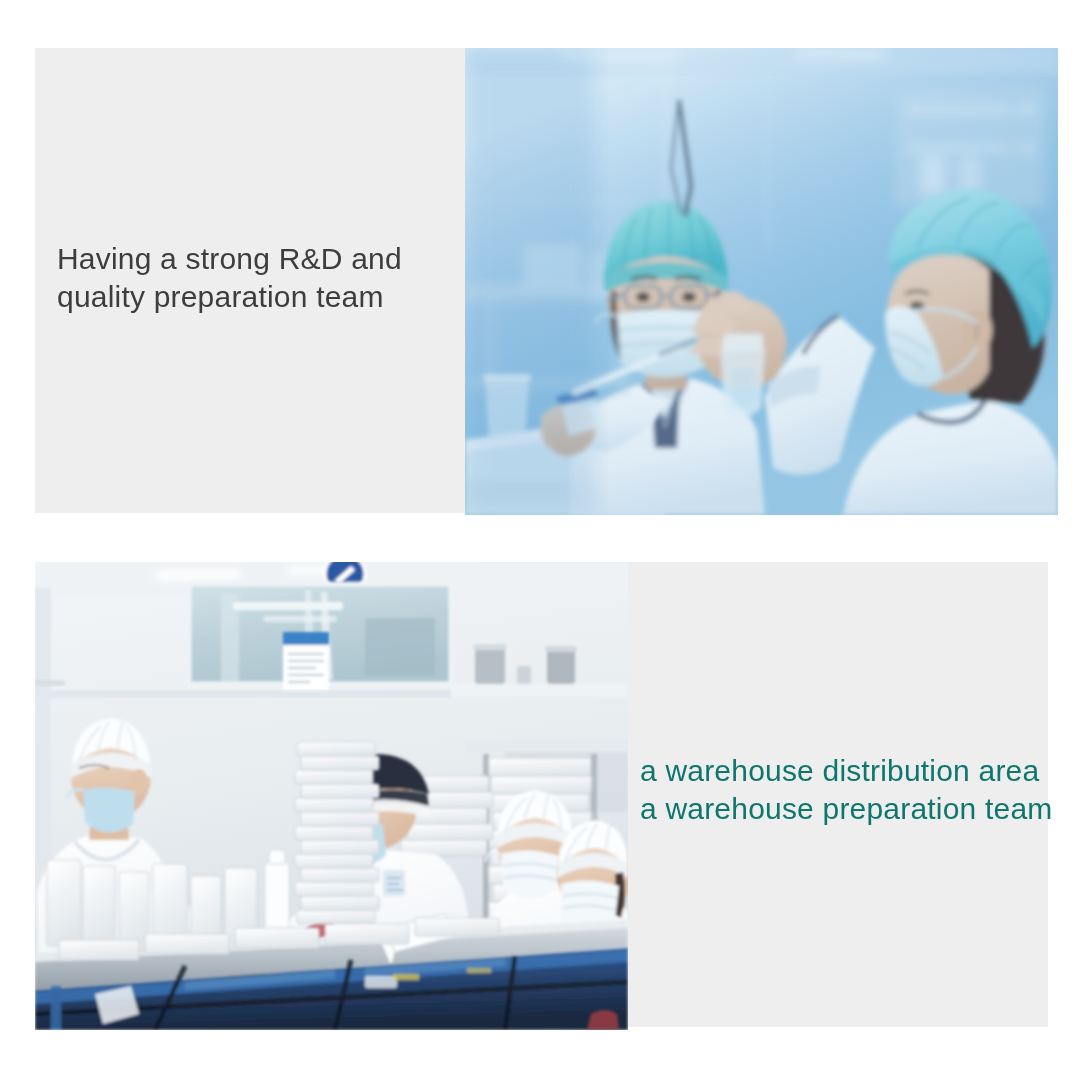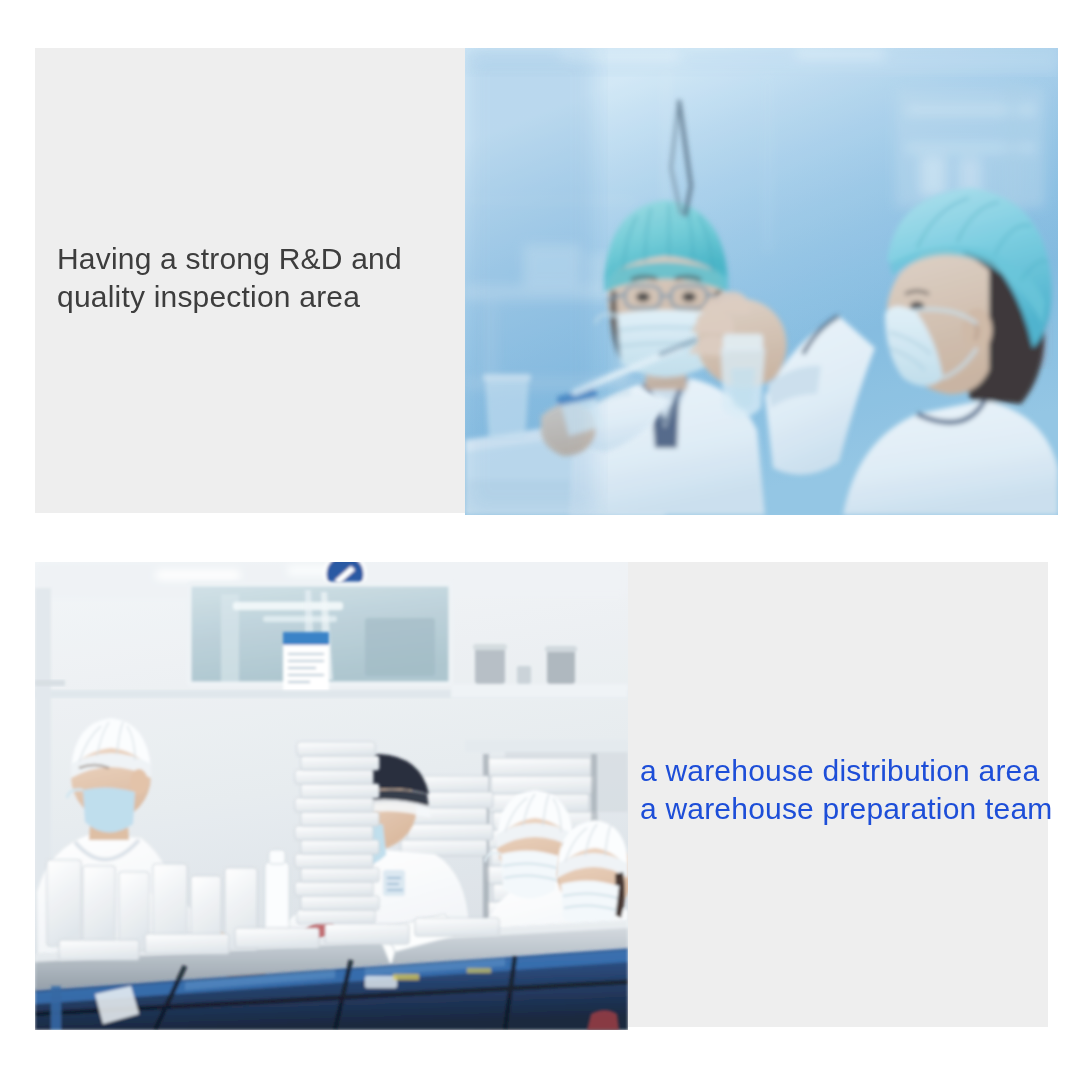--- a/index.html
+++ b/index.html
@@ -84,41 +84,41 @@
     top: 0;
     width: 420px;
     height: 465px;
     background: #eeeeee;
   }
   .bottom-caption {
     position: absolute;
     left: 12px;
     top: 190px;
     width: 410px;
-    color: #1d4ed8;
+    color: #0f766e;
     font-size: 30px;
     line-height: 38px;
     font-weight: 300;
     letter-spacing: 0.2px;
   }
   .bottom-caption .cap-line { display: block; white-space: nowrap; }
 
   .photo-svg { display: block; width: 100%; height: 100%; }
 </style>
 </head>
 <body>
 
 <div class="page">
 
   <div class="section-top">
 
     <div class="top-text-panel">
       <div class="top-caption">
         <span class="cap-line">Having a strong R&amp;D and</span>
-        <span class="cap-line">quality inspection area</span>
+        <span class="cap-line">quality preparation team</span>
       </div>
     </div>
 
     <div class="top-photo">
       <svg class="photo-svg" viewBox="0 0 593 467" preserveAspectRatio="xMidYMid slice">
         <defs>
           <linearGradient id="labBg" x1="0" y1="0" x2="0.35" y2="1">
             <stop offset="0%" stop-color="#5e9fd4"></stop>
             <stop offset="45%" stop-color="#78b3dd"></stop>
             <stop offset="100%" stop-color="#9ccbe6"></stop>

